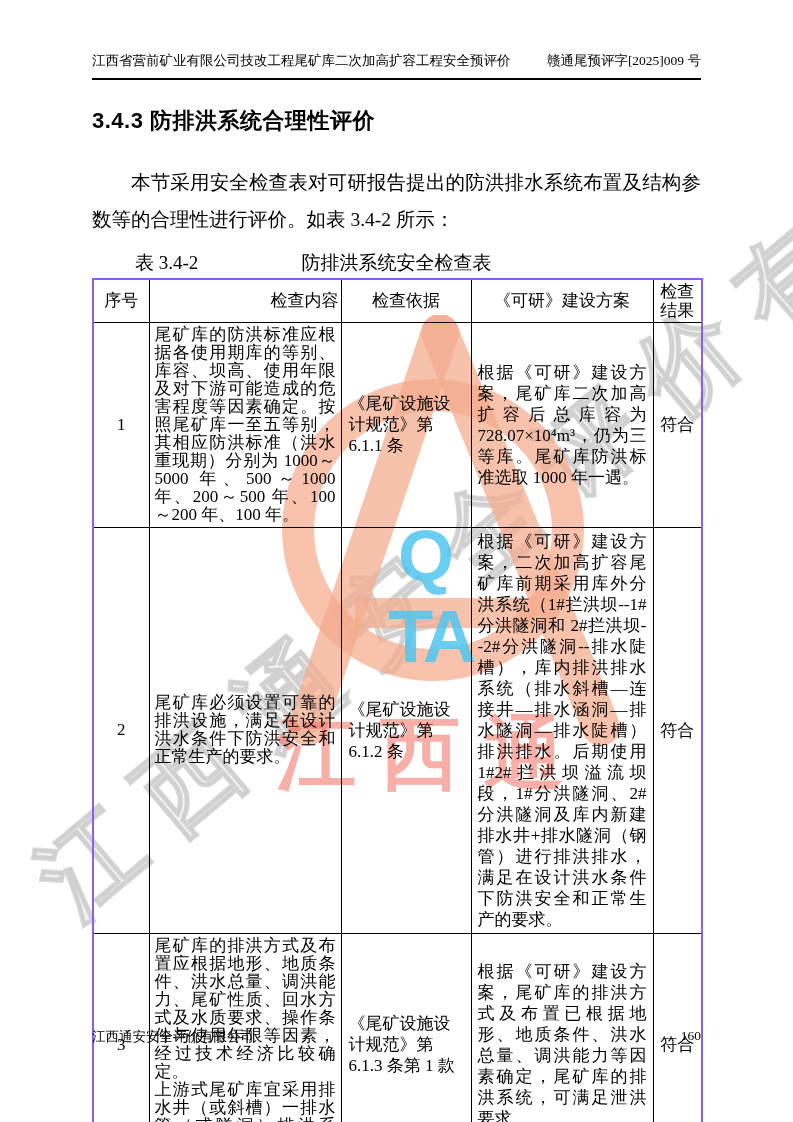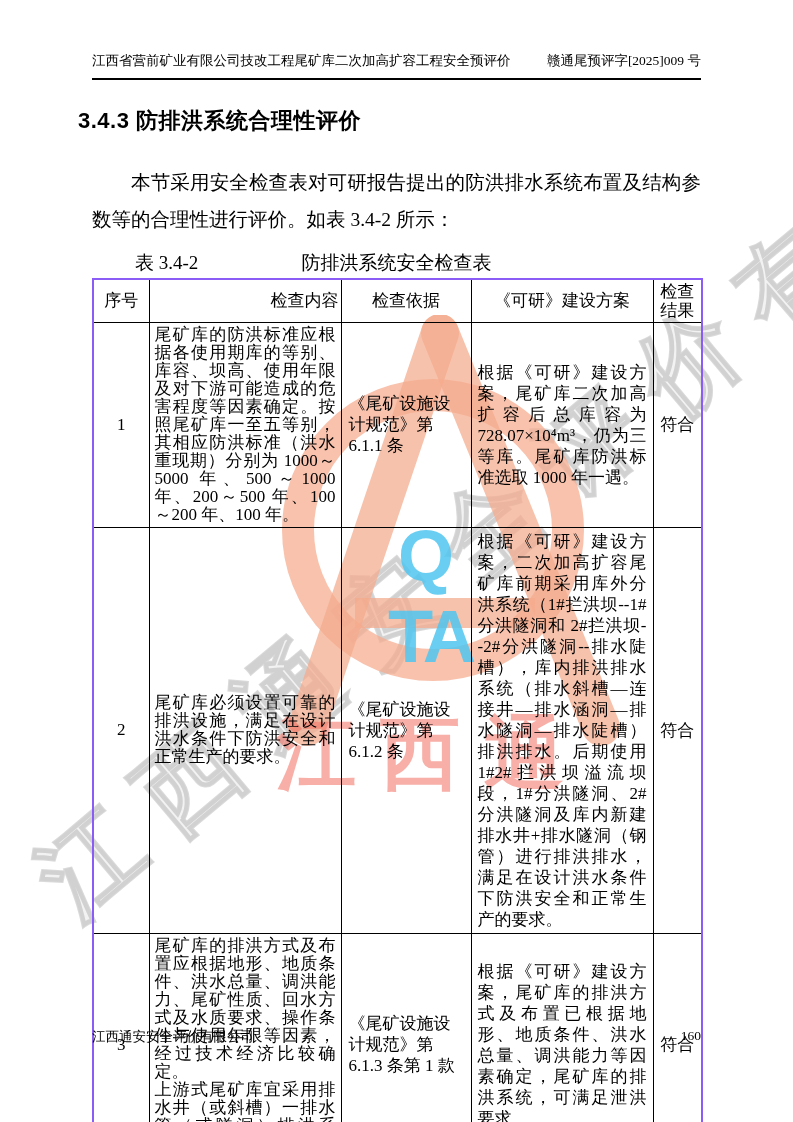--- a/index.html
+++ b/index.html
@@ -13,21 +13,21 @@
 
   
   .doc-header {
     position:absolute; left:92px; top:52px; width:609px;
     display:flex; justify-content:space-between; font-size:13.5px; white-space:nowrap;
   }
   .header-rule { position:absolute; left:92px; top:78px; width:609px; height:2px; background:#000; }
 
   
   .section-heading {
-    position:absolute; left:78px; top:106px; font-family:"Liberation Sans", sans-serif;
+    position:absolute; left:92px; top:106px; font-family:"Liberation Sans", sans-serif;
     font-weight:bold; font-size:22px; letter-spacing:0.5px;
   }
   .intro-para {
     position:absolute; left:92px; top:164px; width:609px;
     font-size:19.5px; line-height:37px; text-align:justify; text-indent:2em;
   }
 
   
   .table-caption { position:absolute; left:92px; top:250px; width:609px; font-size:19px; text-align:center; }
   .table-caption .cap-label { position:absolute; left:43px; top:0; }

